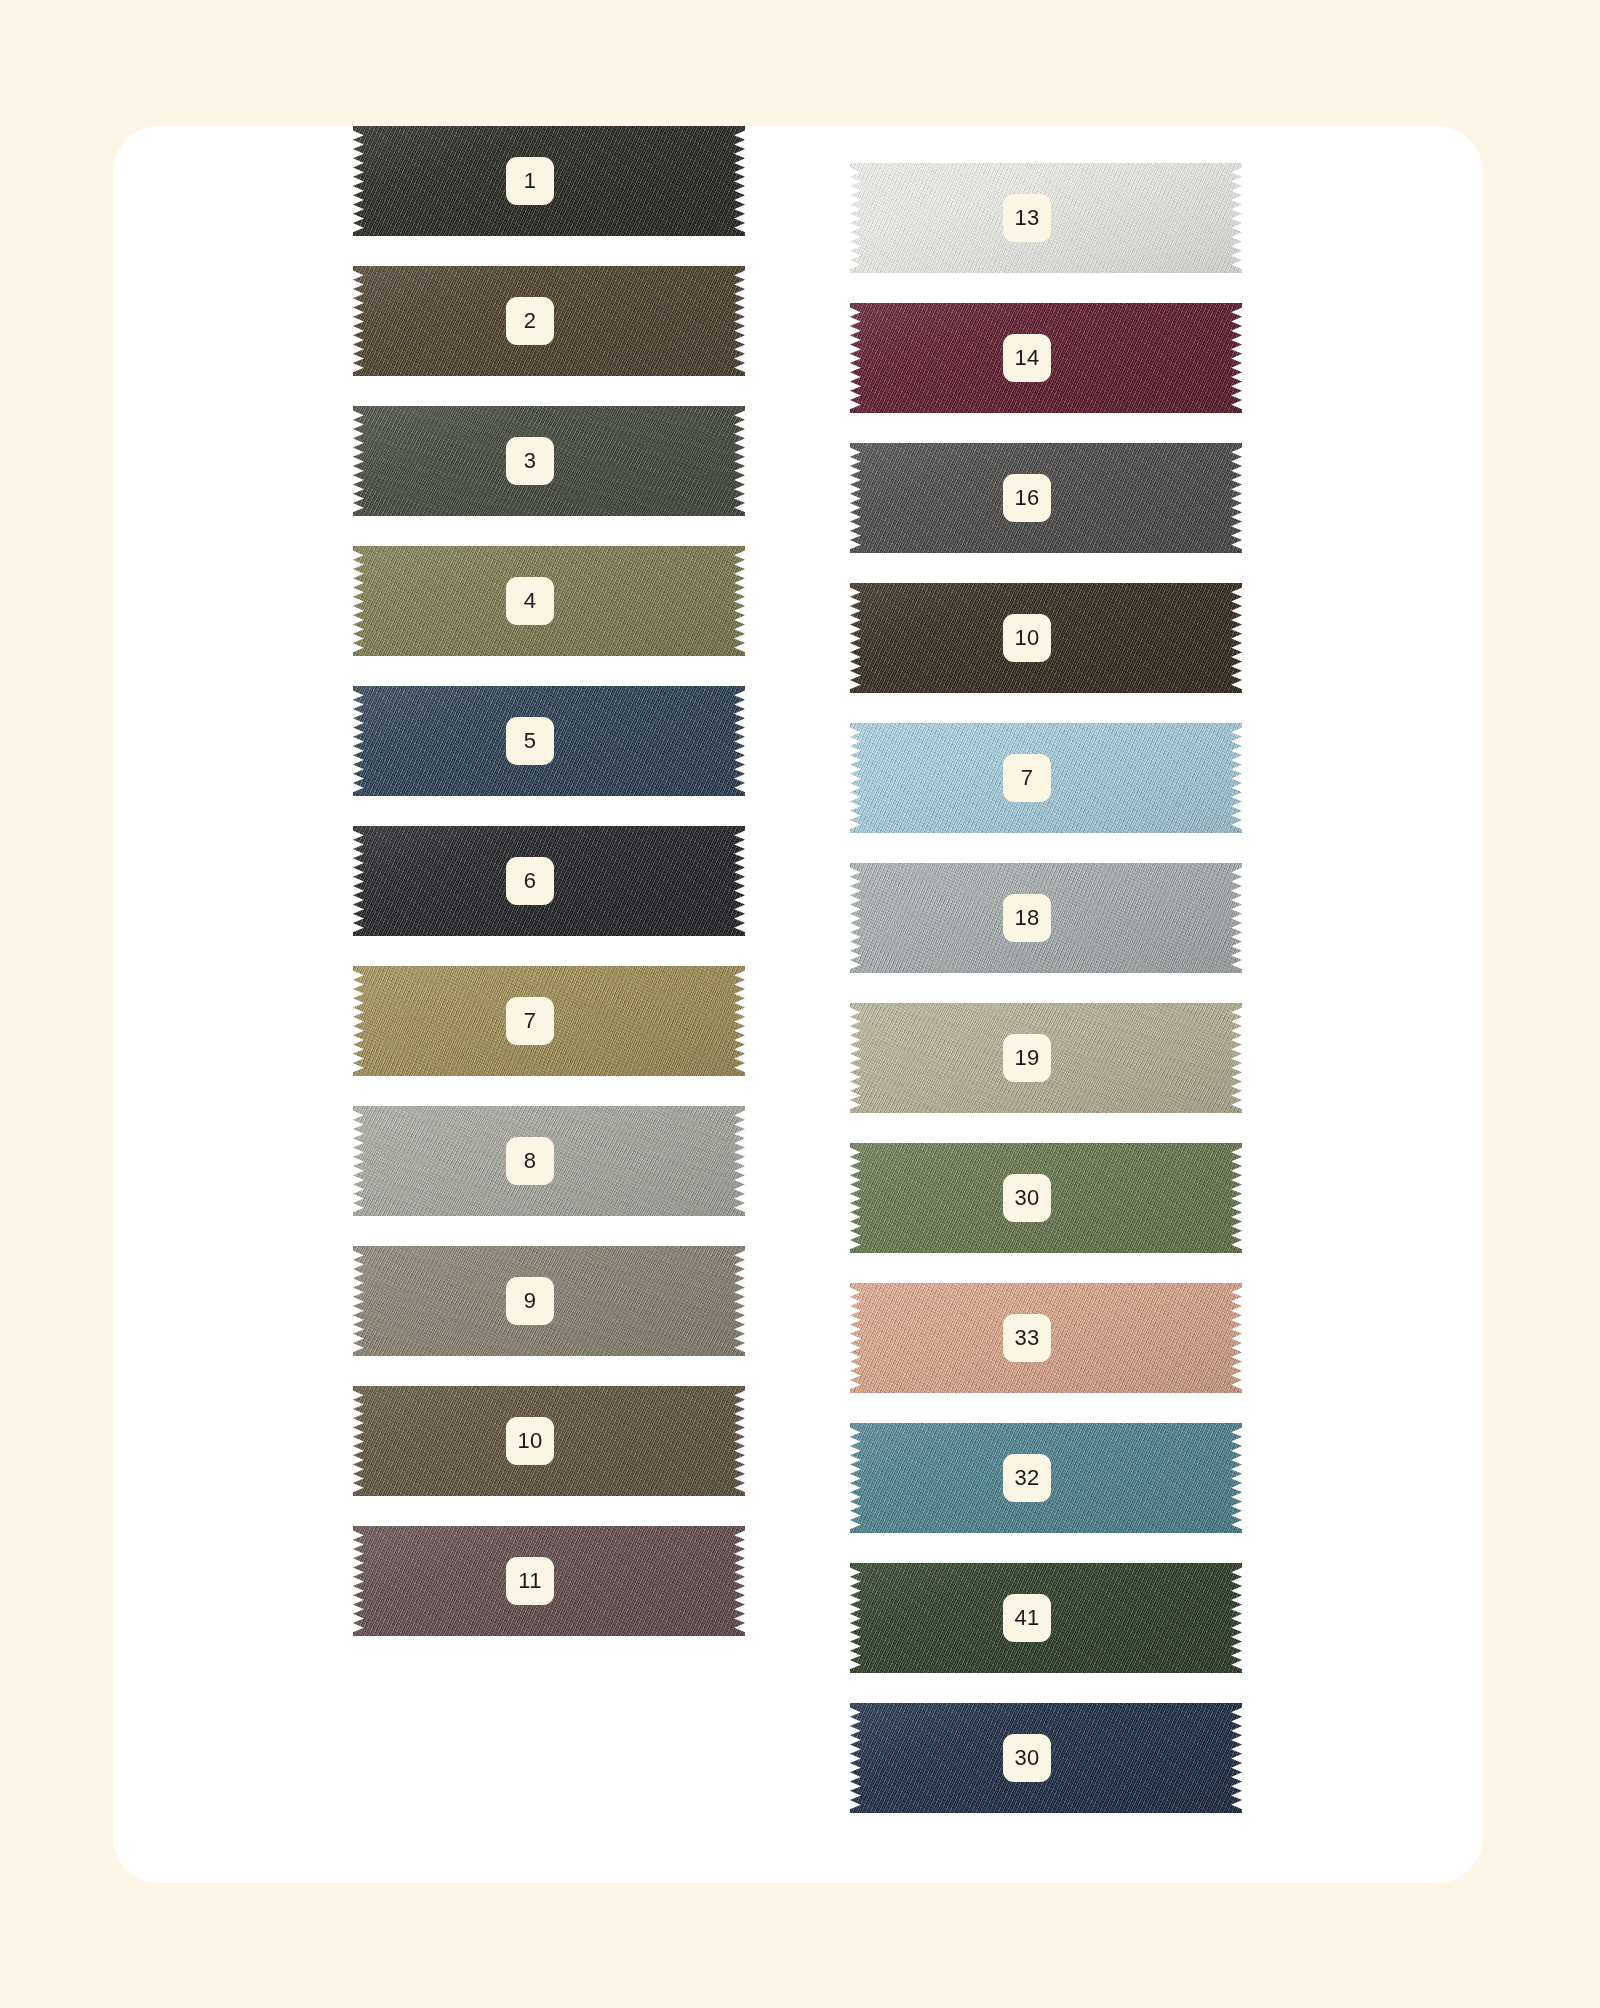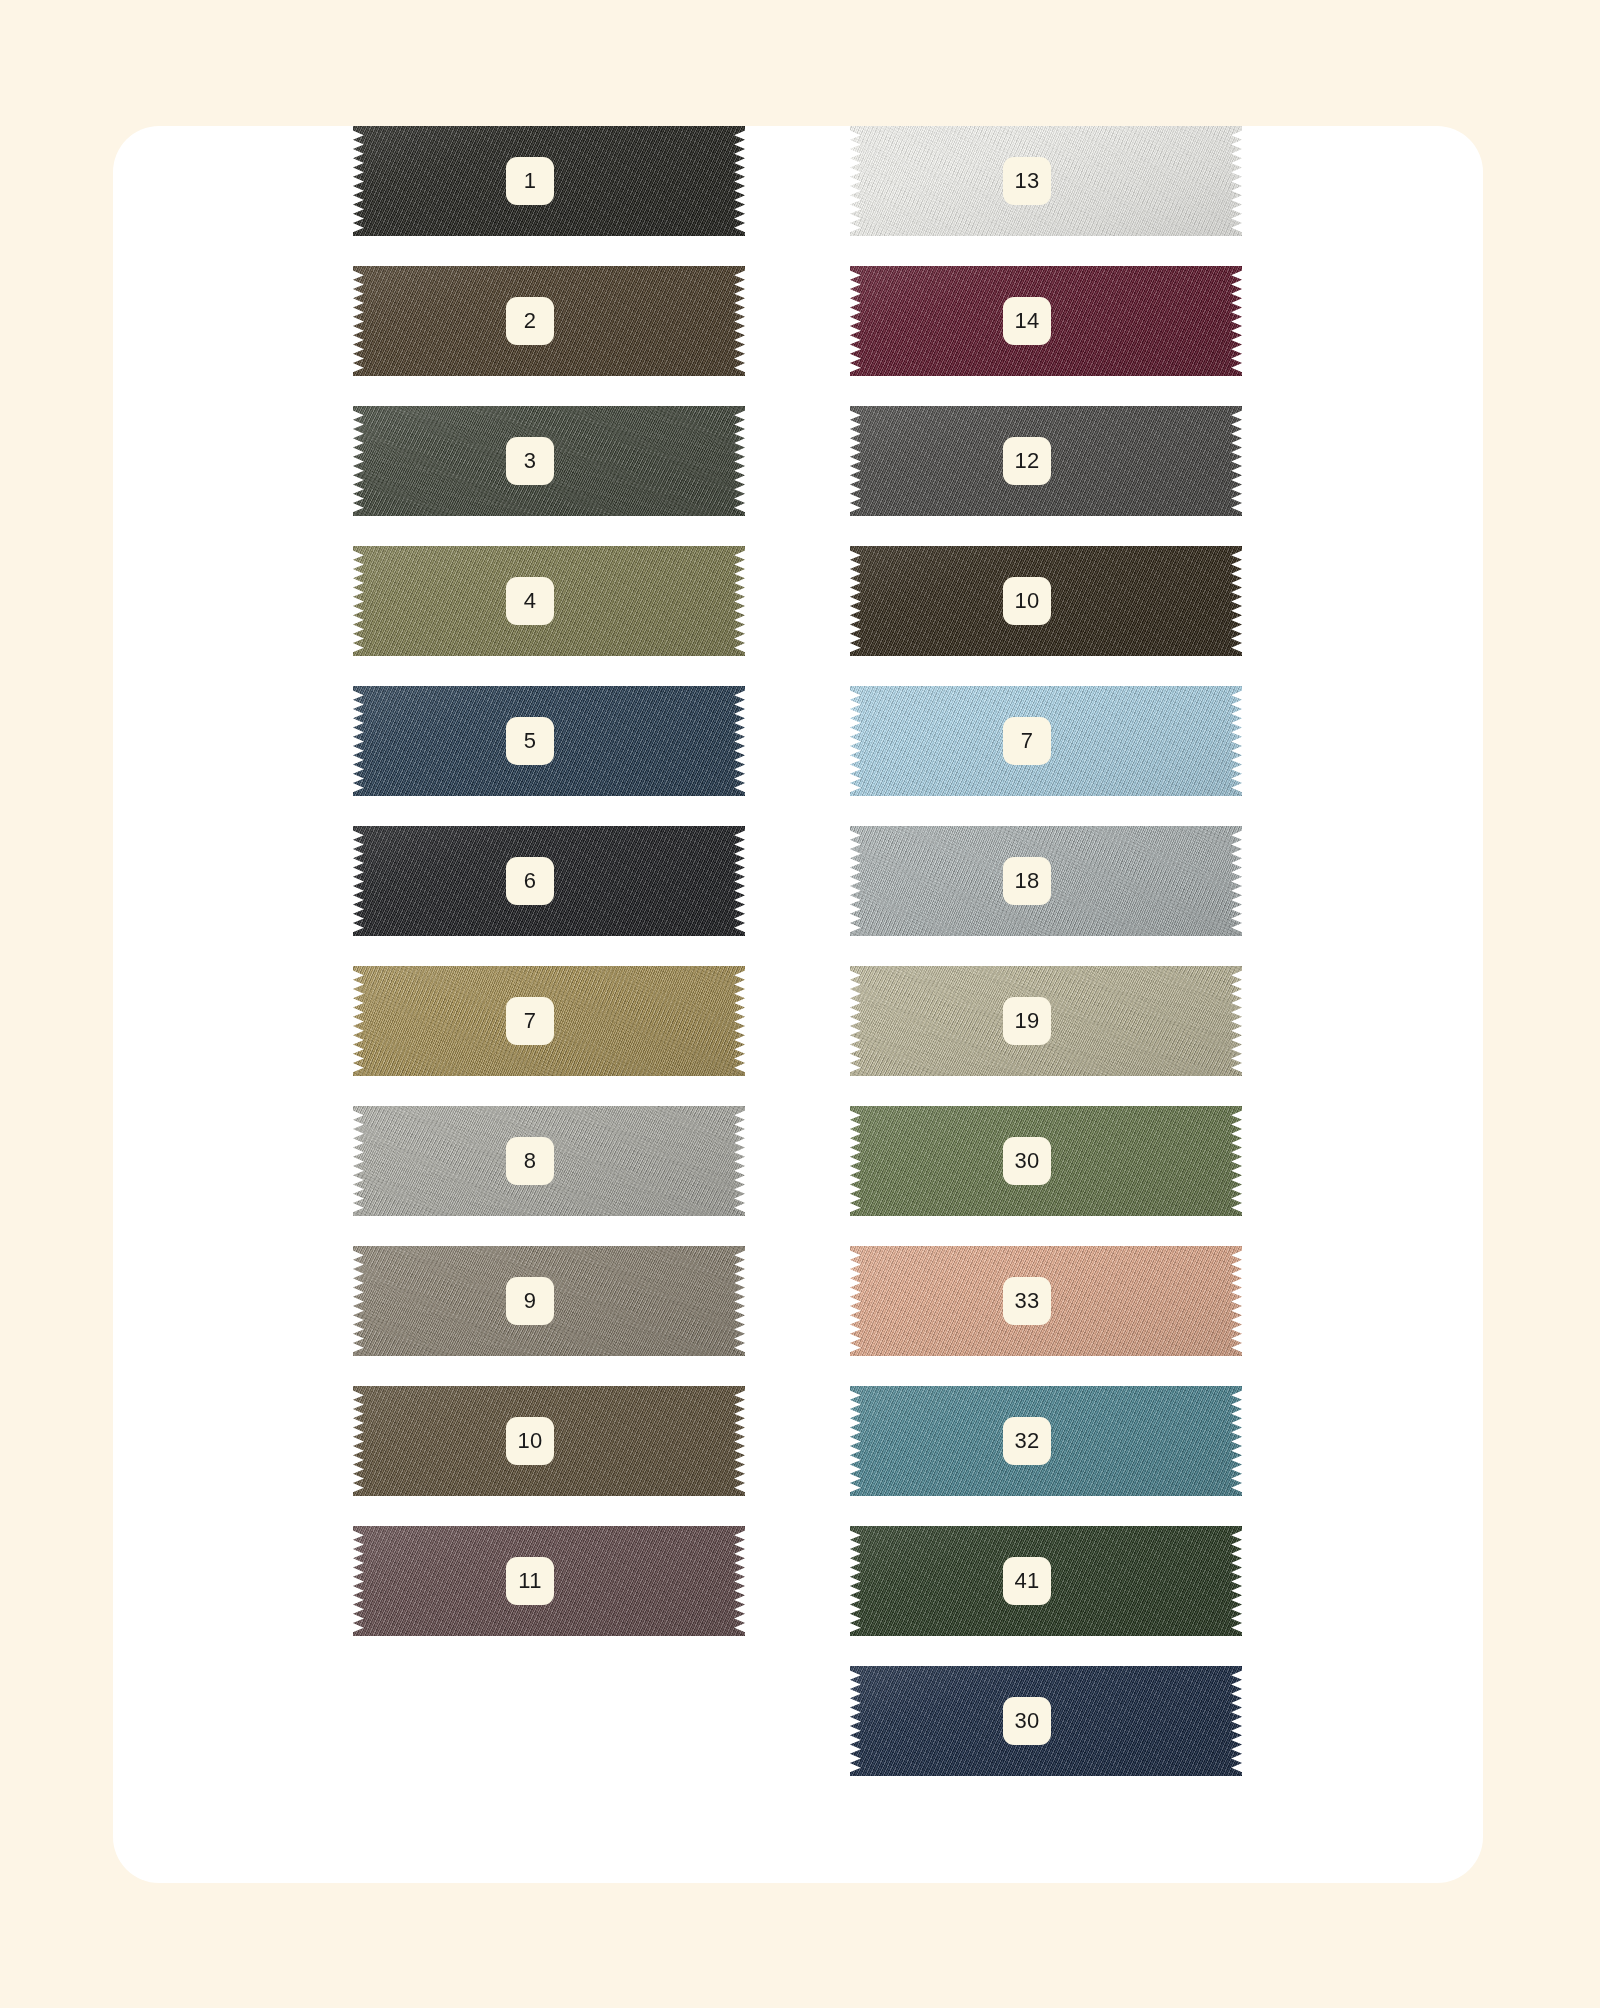--- a/index.html
+++ b/index.html
@@ -33,21 +33,21 @@
     background: #FFFFFF;
     border-radius: 46px;
   }
 
   
   .swatch-column {
     position: absolute;
     top: 0;
   }
   #column-left  { left: 240px; }
-  #column-right { left: 737px; }
+  #column-right { left: 737px; margin-top: 37px; }
 
   
   .swatch-row {
     position: relative;
     width: 392px;
     height: 110px;
     margin-bottom: 30px;
   }
 
   
@@ -212,21 +212,21 @@
         <div class="swatch-row">
           <div class="swatch-strip" style="background: repeating-linear-gradient(110deg, rgba(255, 255, 255, 0.07) 0px, rgba(255, 255, 255, 0.07) 1px, rgba(0, 0, 0, 0.05) 1px, rgba(0, 0, 0, 0.05) 2px, rgba(255, 255, 255, 0.027) 2px, rgba(255, 255, 255, 0.027) 3px, rgba(0, 0, 0, 0.02) 3px, rgba(0, 0, 0, 0.02) 4px), repeating-linear-gradient(20deg, rgba(0, 0, 0, 0.016) 0px, rgba(0, 0, 0, 0.016) 1px, rgba(255, 255, 255, 0.016) 1px, rgba(255, 255, 255, 0.016) 3px) rgb(242, 242, 238); --tex-angle: 110deg;"></div>
           <div class="swatch-badge">13</div>
         </div>
         <div class="swatch-row">
           <div class="swatch-strip" style="background: repeating-linear-gradient(115deg, rgba(255, 255, 255, 0.13) 0px, rgba(255, 255, 255, 0.13) 1px, rgba(0, 0, 0, 0.11) 1px, rgba(0, 0, 0, 0.11) 2px, rgba(255, 255, 255, 0.05) 2px, rgba(255, 255, 255, 0.05) 3px, rgba(0, 0, 0, 0.043) 3px, rgba(0, 0, 0, 0.043) 4px), repeating-linear-gradient(25deg, rgba(0, 0, 0, 0.04) 0px, rgba(0, 0, 0, 0.04) 1px, rgba(255, 255, 255, 0.03) 1px, rgba(255, 255, 255, 0.03) 3px) rgb(92, 19, 40); --tex-angle: 115deg;"></div>
           <div class="swatch-badge">14</div>
         </div>
         <div class="swatch-row">
           <div class="swatch-strip" style="background: repeating-linear-gradient(115deg, rgba(255, 255, 255, 0.13) 0px, rgba(255, 255, 255, 0.13) 1px, rgba(0, 0, 0, 0.11) 1px, rgba(0, 0, 0, 0.11) 2px, rgba(255, 255, 255, 0.05) 2px, rgba(255, 255, 255, 0.05) 3px, rgba(0, 0, 0, 0.043) 3px, rgba(0, 0, 0, 0.043) 4px), repeating-linear-gradient(25deg, rgba(0, 0, 0, 0.04) 0px, rgba(0, 0, 0, 0.04) 1px, rgba(255, 255, 255, 0.03) 1px, rgba(255, 255, 255, 0.03) 3px) rgb(71, 70, 68); --tex-angle: 115deg;"></div>
-          <div class="swatch-badge">12</div>
+          <div class="swatch-badge">16</div>
         </div>
         <div class="swatch-row">
           <div class="swatch-strip" style="background: repeating-linear-gradient(115deg, rgba(255, 255, 255, 0.13) 0px, rgba(255, 255, 255, 0.13) 1px, rgba(0, 0, 0, 0.11) 1px, rgba(0, 0, 0, 0.11) 2px, rgba(255, 255, 255, 0.05) 2px, rgba(255, 255, 255, 0.05) 3px, rgba(0, 0, 0, 0.043) 3px, rgba(0, 0, 0, 0.043) 4px), repeating-linear-gradient(25deg, rgba(0, 0, 0, 0.04) 0px, rgba(0, 0, 0, 0.04) 1px, rgba(255, 255, 255, 0.03) 1px, rgba(255, 255, 255, 0.03) 3px) rgb(46, 36, 21); --tex-angle: 115deg;"></div>
           <div class="swatch-badge">10</div>
         </div>
         <div class="swatch-row">
           <div class="swatch-strip" style="background: repeating-linear-gradient(115deg, rgba(255, 255, 255, 0.13) 0px, rgba(255, 255, 255, 0.13) 1px, rgba(0, 0, 0, 0.11) 1px, rgba(0, 0, 0, 0.11) 2px, rgba(255, 255, 255, 0.05) 2px, rgba(255, 255, 255, 0.05) 3px, rgba(0, 0, 0, 0.043) 3px, rgba(0, 0, 0, 0.043) 4px), repeating-linear-gradient(25deg, rgba(0, 0, 0, 0.04) 0px, rgba(0, 0, 0, 0.04) 1px, rgba(255, 255, 255, 0.03) 1px, rgba(255, 255, 255, 0.03) 3px) rgb(172, 213, 232); --tex-angle: 115deg;"></div>
           <div class="swatch-badge">7</div>
         </div>
         <div class="swatch-row">

